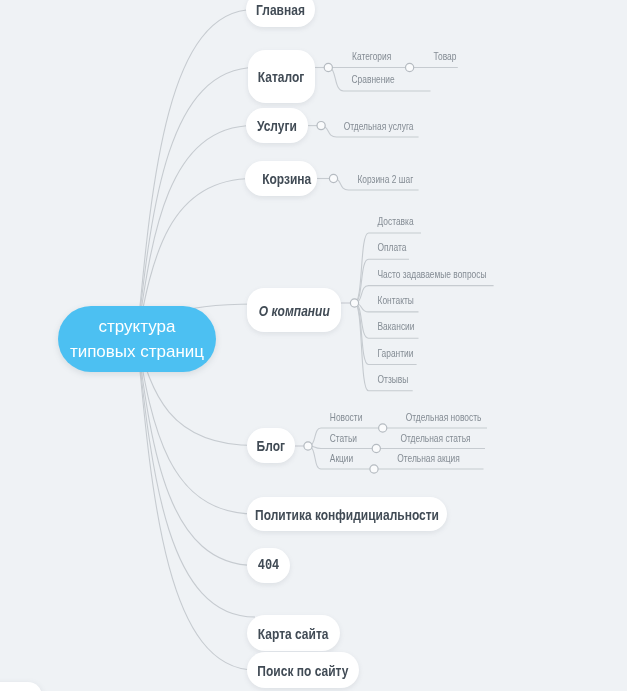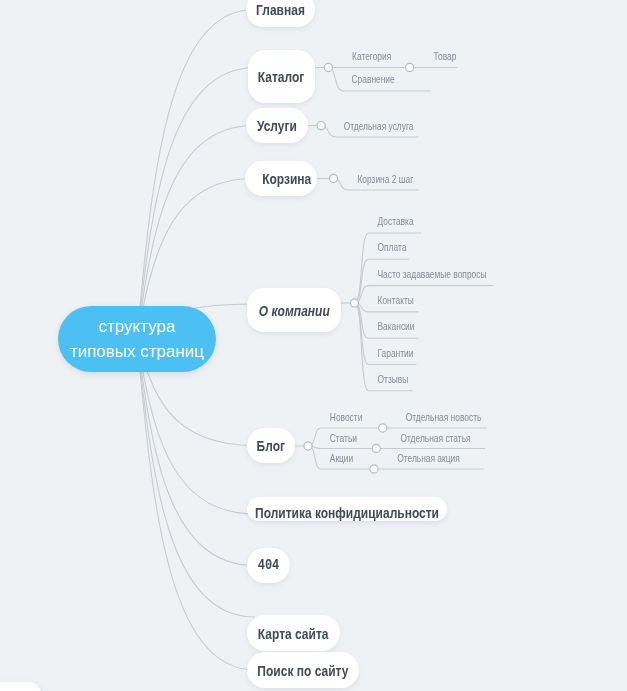--- a/index.html
+++ b/index.html
@@ -91,21 +91,21 @@
   </div>
 <div class="pill" style="left:245px;top:161px;width:72px;height:35px;border-radius:17.5px;justify-content:flex-end;">
     <span>Корзина</span>
   </div>
 <div class="pill" style="left:247px;top:288px;width:94px;height:44px;border-radius:17.0px;font-style:italic;">
     <span>О компании</span>
   </div>
 <div class="pill" style="left:247px;top:428px;width:48px;height:35px;border-radius:17.5px;">
     <span>Блог</span>
   </div>
-<div class="pill" style="left:247px;top:497px;width:200px;height:24px;border-radius:17.0px;align-items:flex-end;">
+<div class="pill" style="left:247px;top:497px;width:200px;height:34px;border-radius:17.0px;">
     <span>Политика конфидициальности</span>
   </div>
 <div class="pill" style="left:247px;top:548px;width:43px;height:35px;border-radius:17.5px;font-family:Liberation Mono, monospace;">
     <span>404</span>
   </div>
 <div class="pill" style="left:247px;top:599px;width:93px;height:36px;border-radius:18.0px;margin-top:16px;">
     <span>Карта сайта</span>
   </div>
 <div class="pill" style="left:247px;top:652px;width:112px;height:36px;border-radius:18.0px;">
     <span>Поиск по сайту</span>

